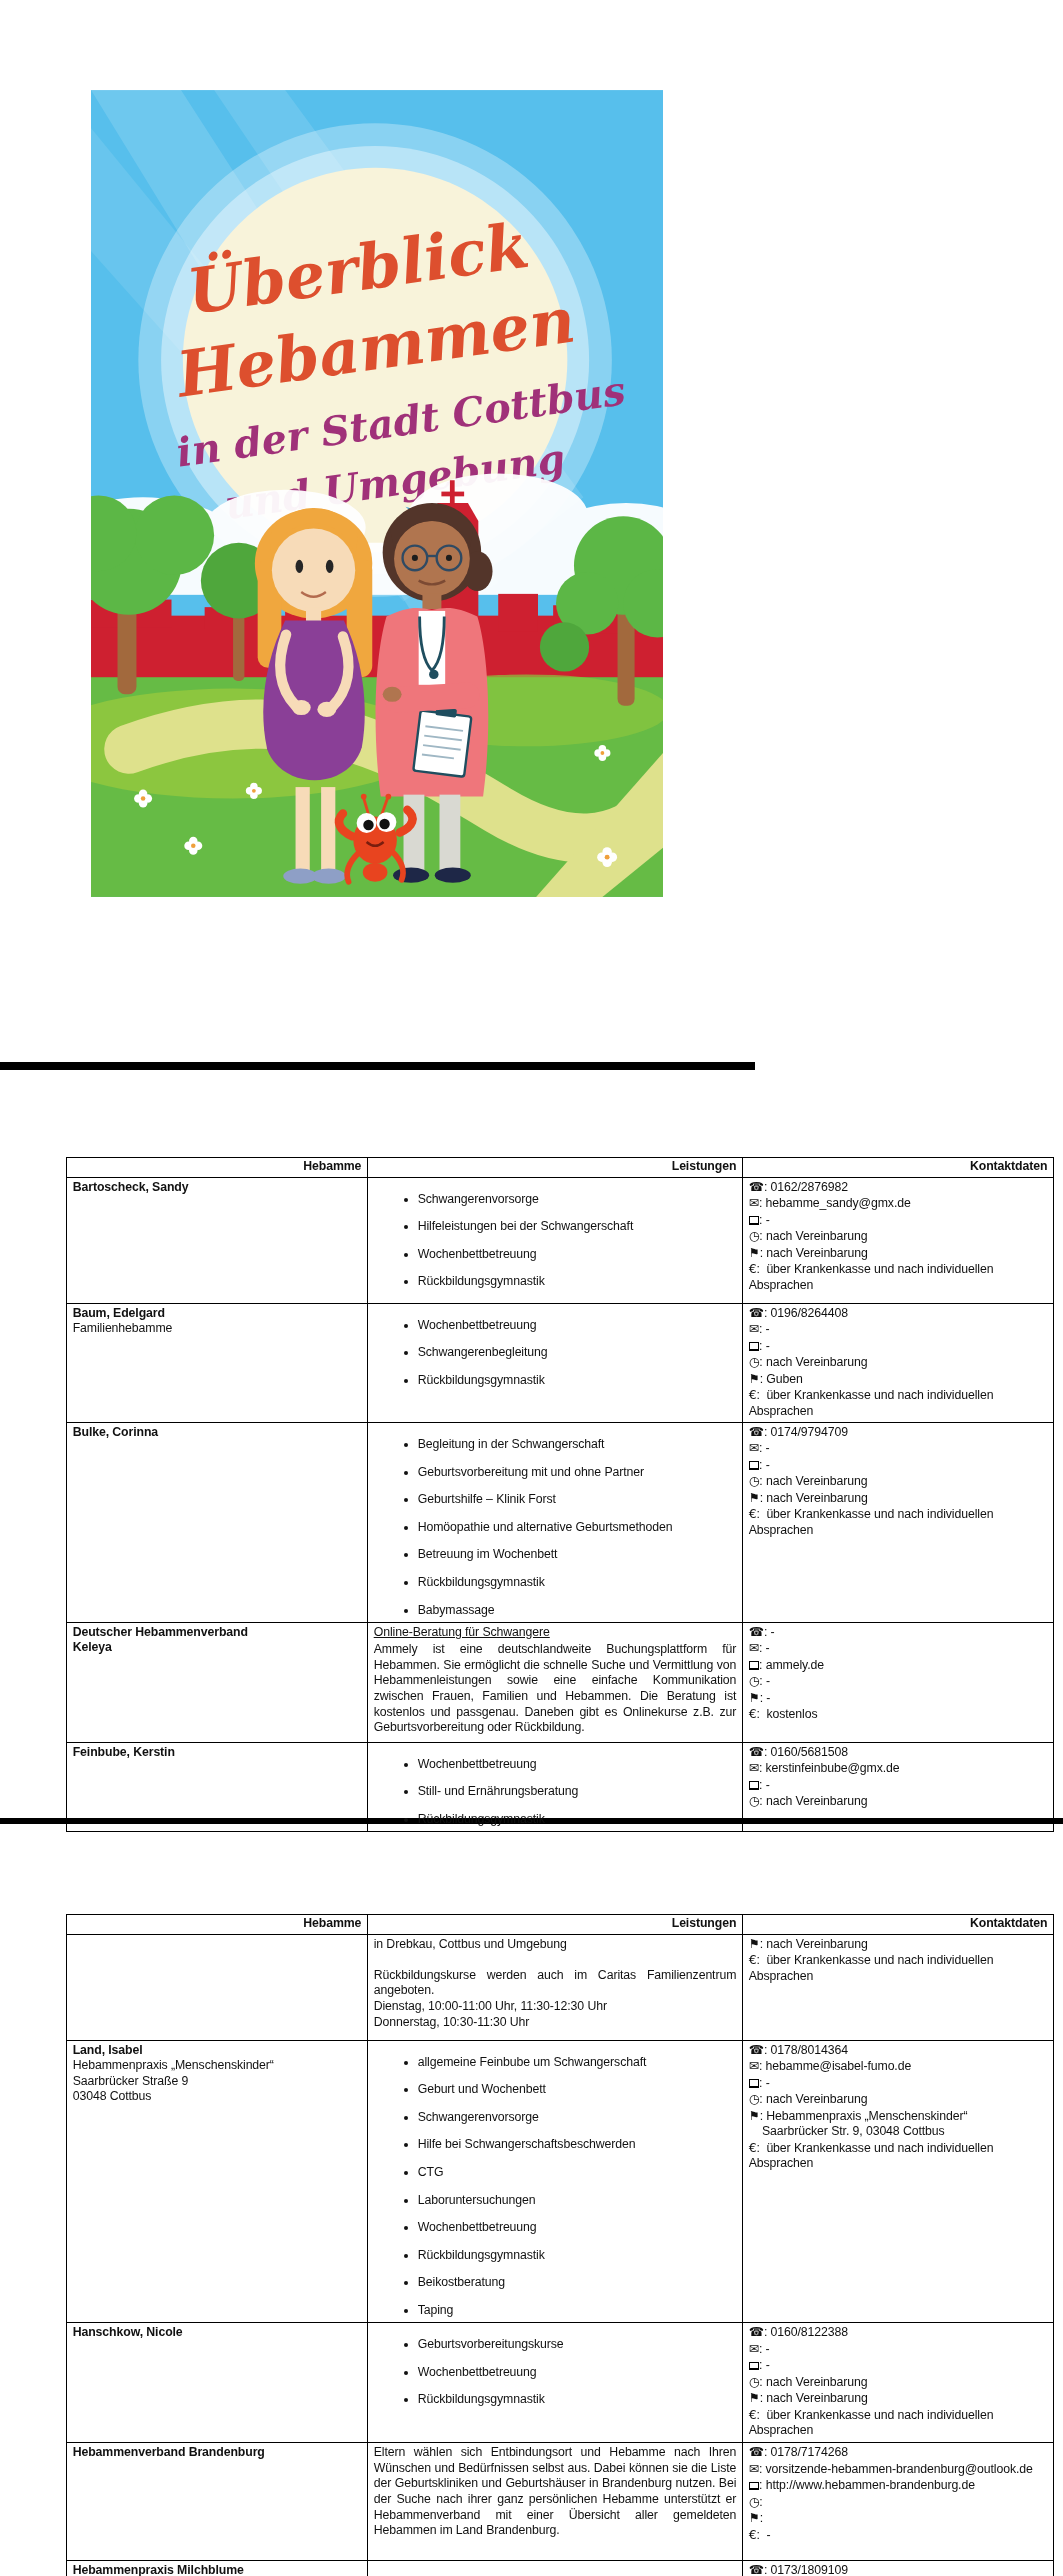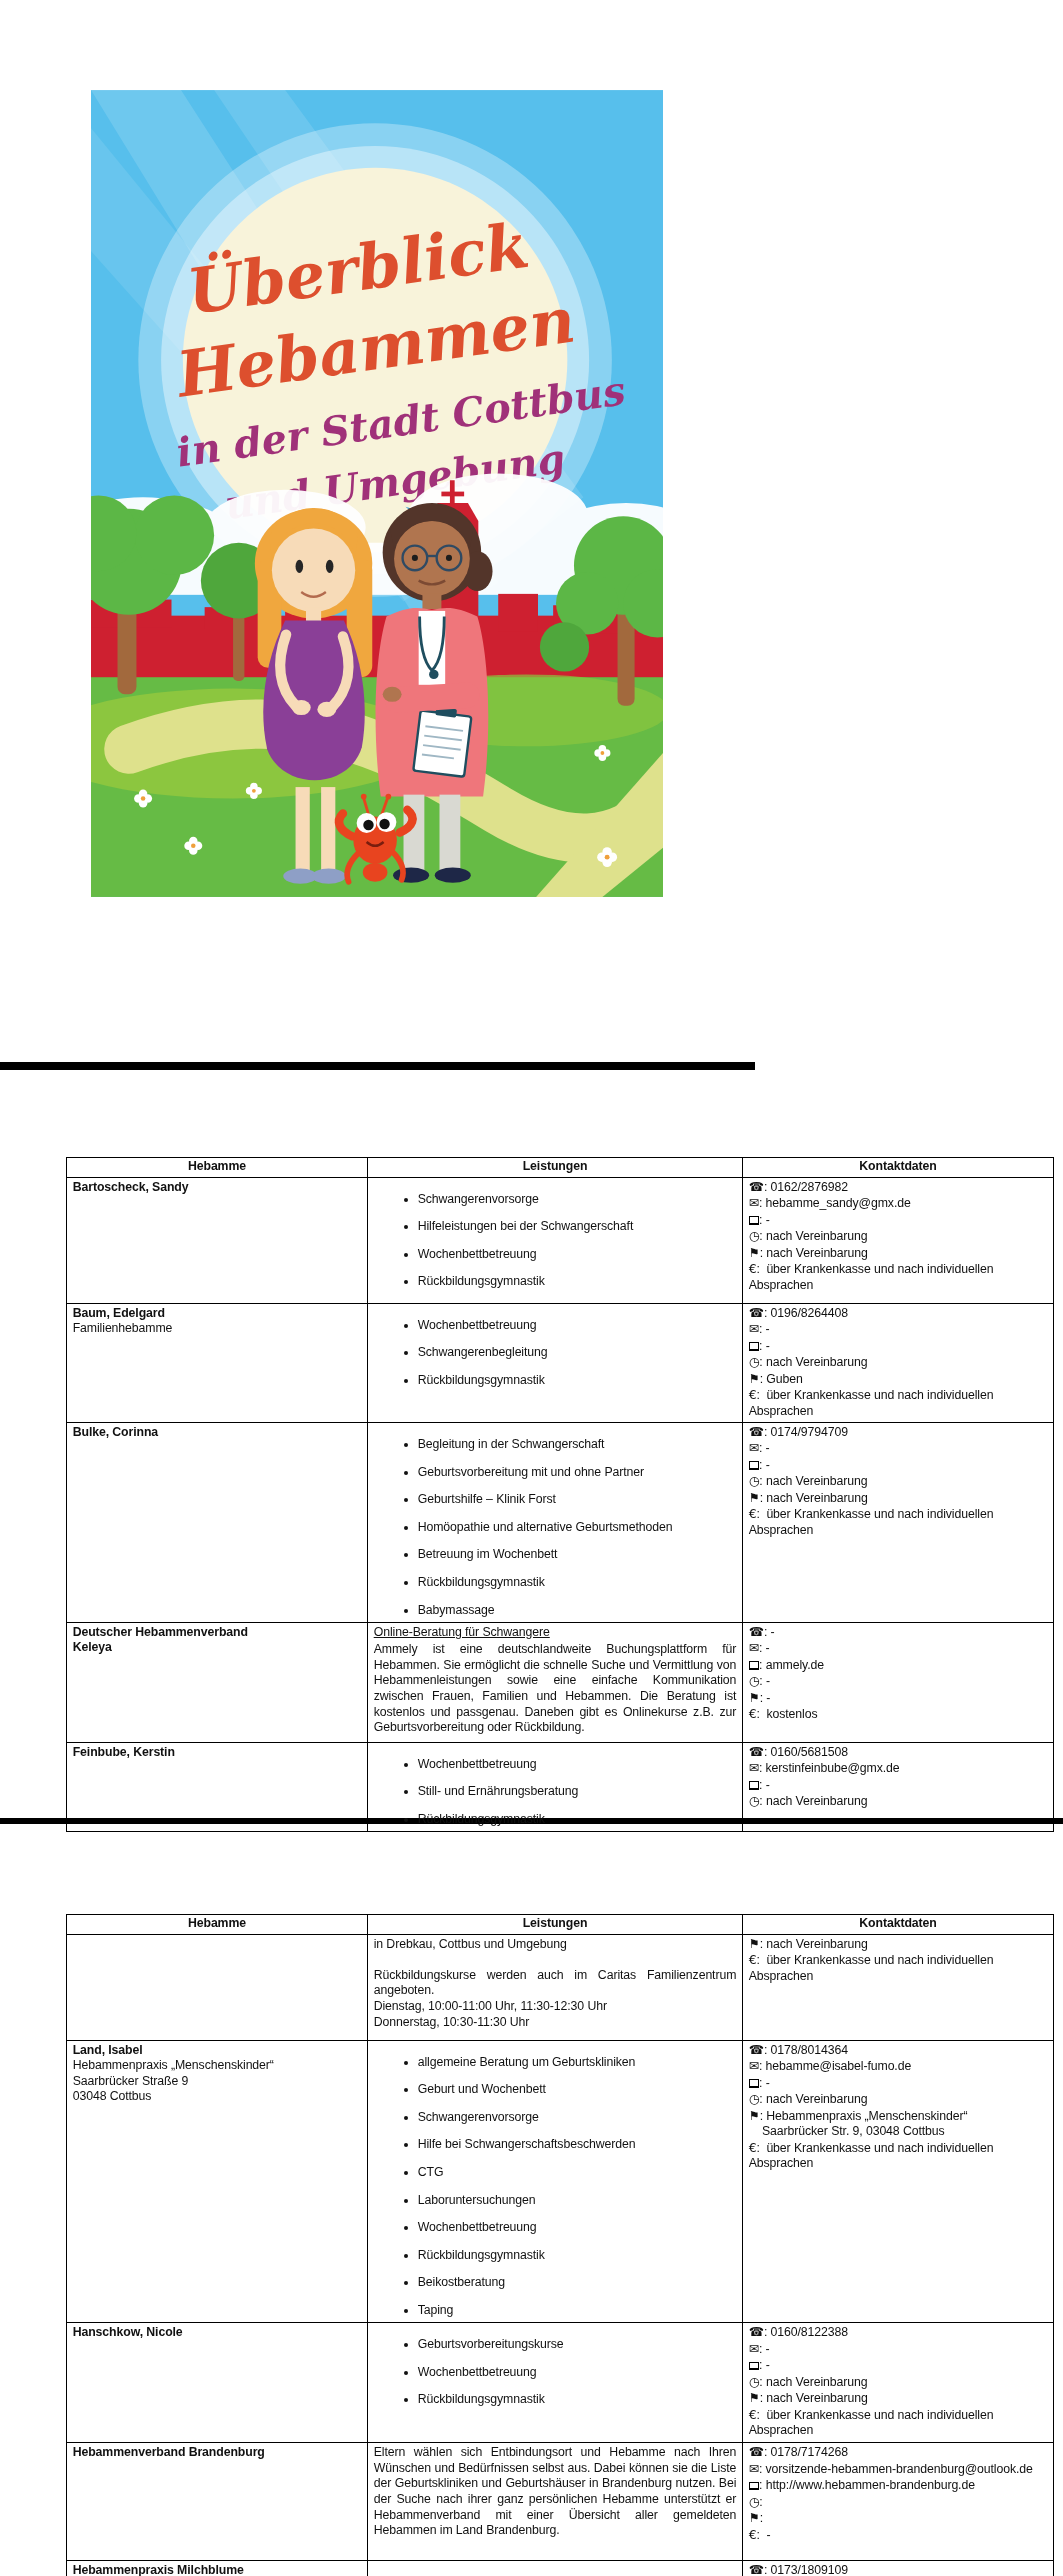--- a/index.html
+++ b/index.html
@@ -16,21 +16,21 @@
   .sep2{position:absolute;left:0;top:1818px;width:1063px;height:5.7px;background:#000;}
   
   table.doc{
     border-collapse:collapse;table-layout:fixed;width:986px;
     border:1.9px solid #000;font-size:12.3px;line-height:15.6px;letter-spacing:-0.1px;
   }
   #table1{position:absolute;left:66px;top:1157px;}
   #table2{position:absolute;left:66px;top:1914px;}
   table.doc col.c1{width:301px;} table.doc col.c2{width:375px;} table.doc col.c3{width:311px;}
   table.doc th,table.doc td{border:0.9px solid #000;vertical-align:top;padding:1.9px 5.7px;}
-  table.doc th{text-align:center;font-weight:bold;height:17px;padding:0.9px 5.7px;margin-left:32px;}
+  table.doc th{text-align:right;font-weight:bold;height:17px;padding:0.9px 5.7px;margin-left:32px;}
   #table1 tbody tr:nth-child(1){height:126px;}
   #table1 tbody tr:nth-child(2){height:116px;}
   #table1 tbody tr:nth-child(3){height:123px;}
   #table1 tbody tr:nth-child(4){height:120px;}
   #table1 tbody tr:nth-child(5){height:78px;}
   #table2 tbody tr:nth-child(1){height:106px;}
   #table2 tbody tr:nth-child(2){height:173px;}
   #table2 tbody tr:nth-child(3){height:120px;}
   #table2 tbody tr:nth-child(4){height:118px;}
   #table2 tbody tr:nth-child(5){height:34px;}
@@ -387,21 +387,21 @@
       </tr>
       <tr>
         <td class="name-cell">
           <div class="name-line bold">Land, Isabel</div>
           <div class="name-line">Hebammenpraxis „Menschenskinder“</div>
           <div class="name-line">Saarbrücker Straße 9</div>
           <div class="name-line">03048 Cottbus</div>
         </td>
         <td class="svc-cell">
           <ul class="svc">
-            <li>allgemeine Beratung um Geburtskliniken</li>
+            <li>allgemeine Feinbube um Schwangerschaft</li>
             <li>Geburt und Wochenbett</li>
             <li>Schwangerenvorsorge</li>
             <li>Hilfe bei Schwangerschaftsbeschwerden</li>
             <li>CTG</li>
             <li>Laboruntersuchungen</li>
             <li>Wochenbettbetreuung</li>
             <li>Rückbildungsgymnastik</li>
             <li>Beikostberatung</li>
             <li>Taping</li>
           </ul>

